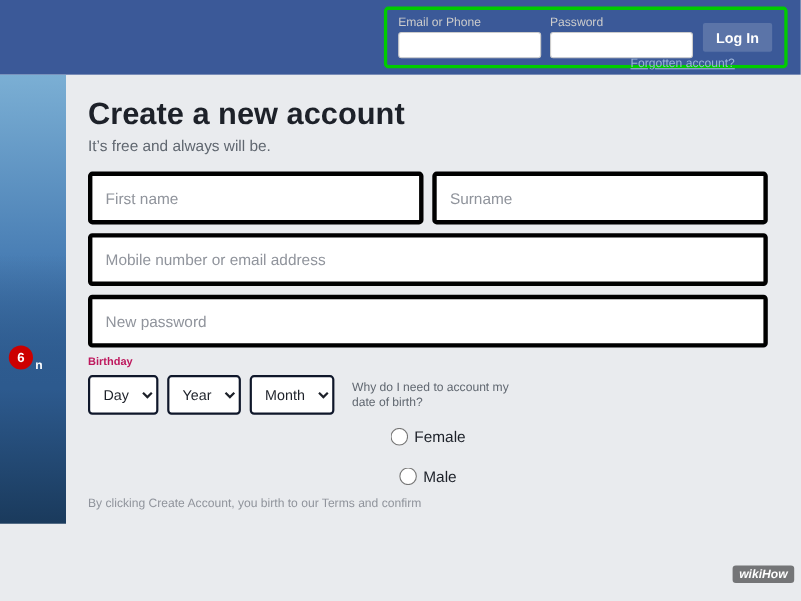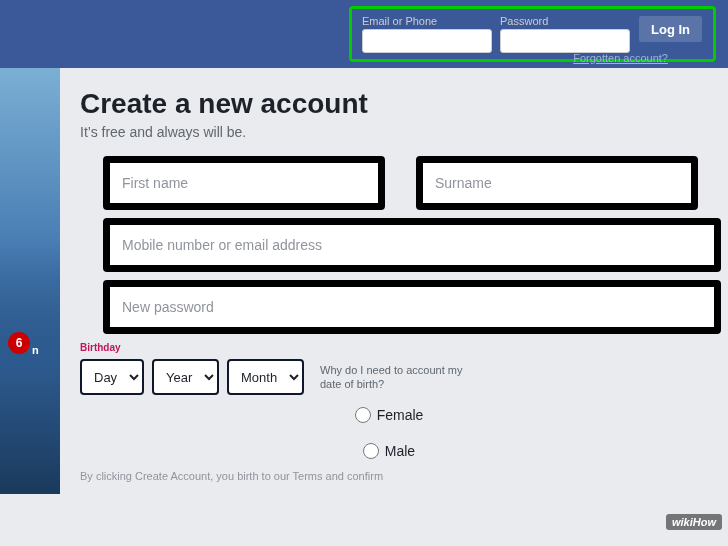--- a/index.html
+++ b/index.html
@@ -20,20 +20,21 @@
       align-items: center;
       justify-content: flex-end;
       position: relative;
     }
 
     .nav-highlight-box {
       border: 3px solid #00cc00;
       border-radius: 4px;
       padding: 6px 10px;
       display: flex;
+      align-items: center;
       gap: 8px;
     }
 
     .nav-field-group {
       display: flex;
       flex-direction: column;
       font-size: 11px;
       color: #ccc;
     }
 
@@ -149,28 +150,27 @@
     }
 
     .name-row {
       display: flex;
       gap: 8px;
       margin-bottom: 8px;
     }
 
     .form-input {
       background: white;
-      border: 7px solid #000000;
+      border: 4px solid #000000;
       border-radius: 4px;
       padding: 20px 12px;
       font-size: 14px;
       color: #90949c;
       width: 100%;
       height: 42px;
-      margin-left: 23px;
     }
 
     .form-input::placeholder {
       color: #90949c;
     }
 
     .full-input {
       width: 100%;
       margin-bottom: 8px;
     }

